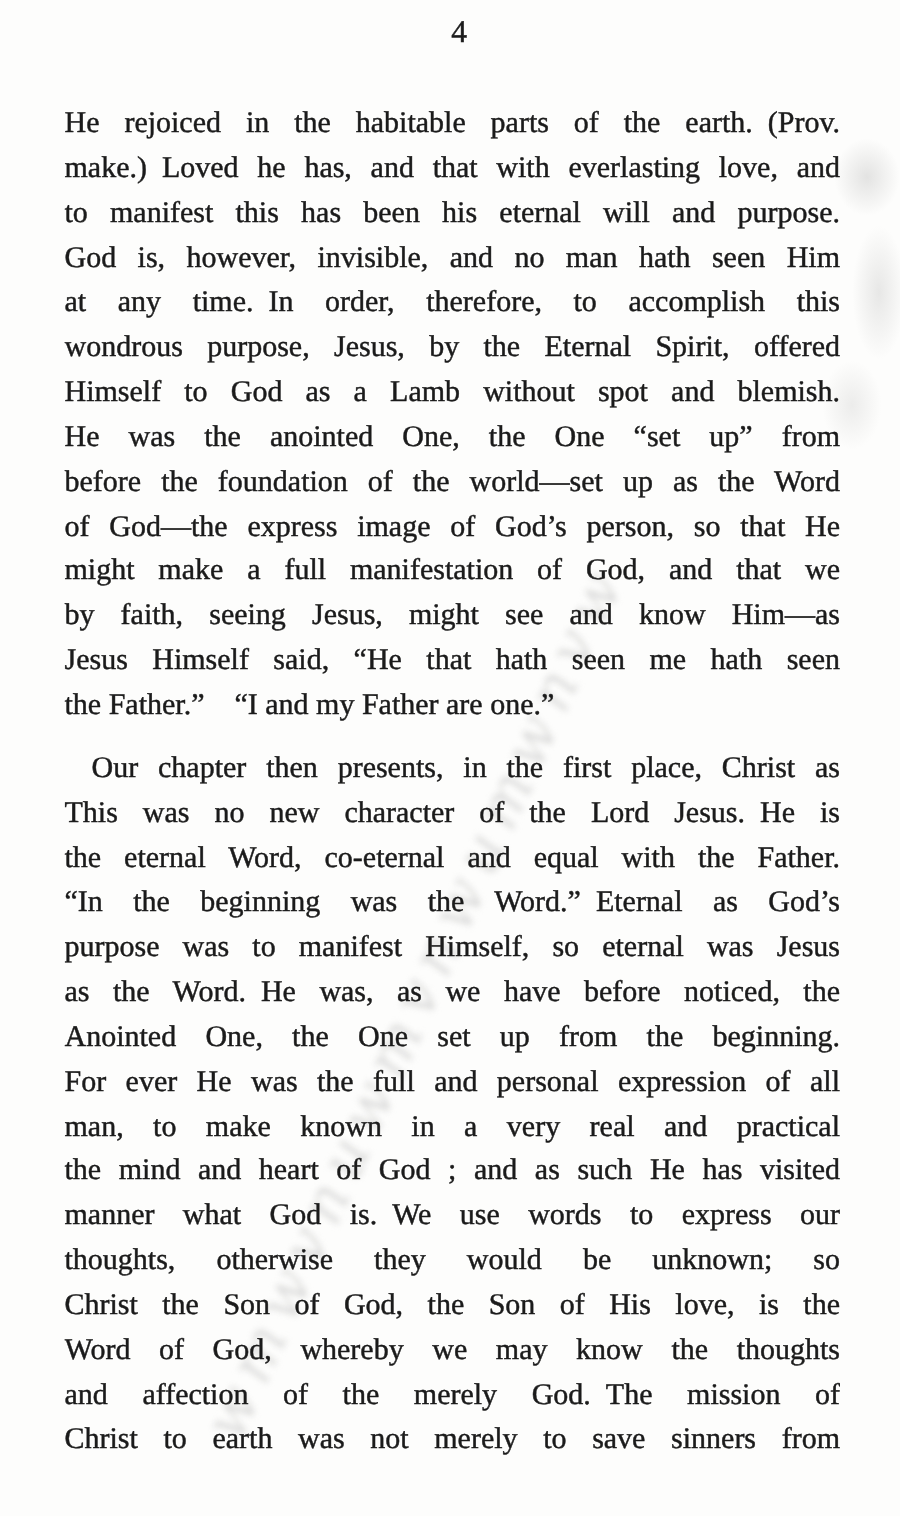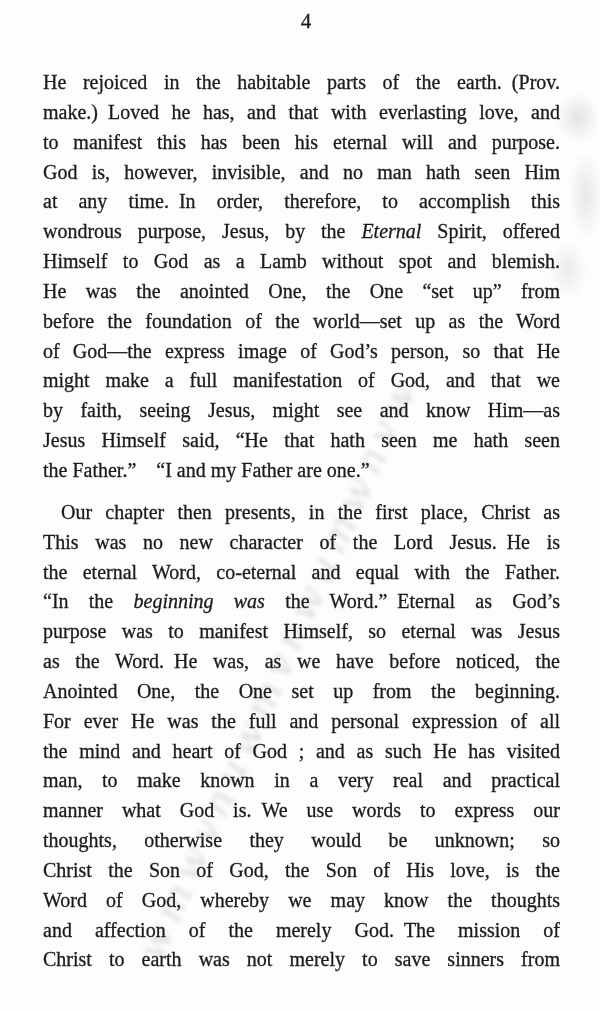--- a/index.html
+++ b/index.html
@@ -39,21 +39,21 @@
     height: 29.85px;
     overflow: hidden;
     text-align: justify;
     text-align-last: justify;
   }
   .line.nojust {
     text-align: right;
     text-align-last: left;
   }
   .line.indent { text-indent: 18px; }
-  .it { font-style: italic; }
+  .it { }
 
   
   .watermark {
     position: absolute;
     left: -124px;
     top: 515px;
     width: 920px;
     height: 46px;
     transform: rotate(-66deg);
     transform-origin: 459px 23px;
@@ -115,22 +115,22 @@
       </div>
       <div class="para">
         <div class="line indent"><span>Our chapter then presents, in the first place, Christ as</span></div>
         <div class="line"><span>This was no new character of the Lord Jesus. He is</span></div>
         <div class="line"><span>the eternal Word, co-eternal and equal with the Father.</span></div>
         <div class="line"><span>“In the </span><span class="it">beginning was</span><span> the Word.” Eternal as God’s</span></div>
         <div class="line"><span>purpose was to manifest Himself, so eternal was Jesus</span></div>
         <div class="line"><span>as the Word. He was, as we have before noticed, the</span></div>
         <div class="line"><span>Anointed One, the One set up from the beginning.</span></div>
         <div class="line"><span>For ever He was the full and personal expression of all</span></div>
+        <div class="line"><span>man, to make known in a very real and practical</span></div>
         <div class="line"><span>the mind and heart of God ; and as such He has visited</span></div>
-        <div class="line"><span>man, to make known in a very real and practical</span></div>
         <div class="line"><span>manner what God is. We use words to express our</span></div>
         <div class="line"><span>thoughts, otherwise they would be unknown; so</span></div>
         <div class="line"><span>Christ the Son of God, the Son of His love, is the</span></div>
         <div class="line"><span>Word of God, whereby we may know the thoughts</span></div>
         <div class="line"><span>and affection of the merely God. The mission of</span></div>
         <div class="line"><span>Christ to earth was not merely to save sinners from</span></div>
       </div>
     </div>
 </div>
 

